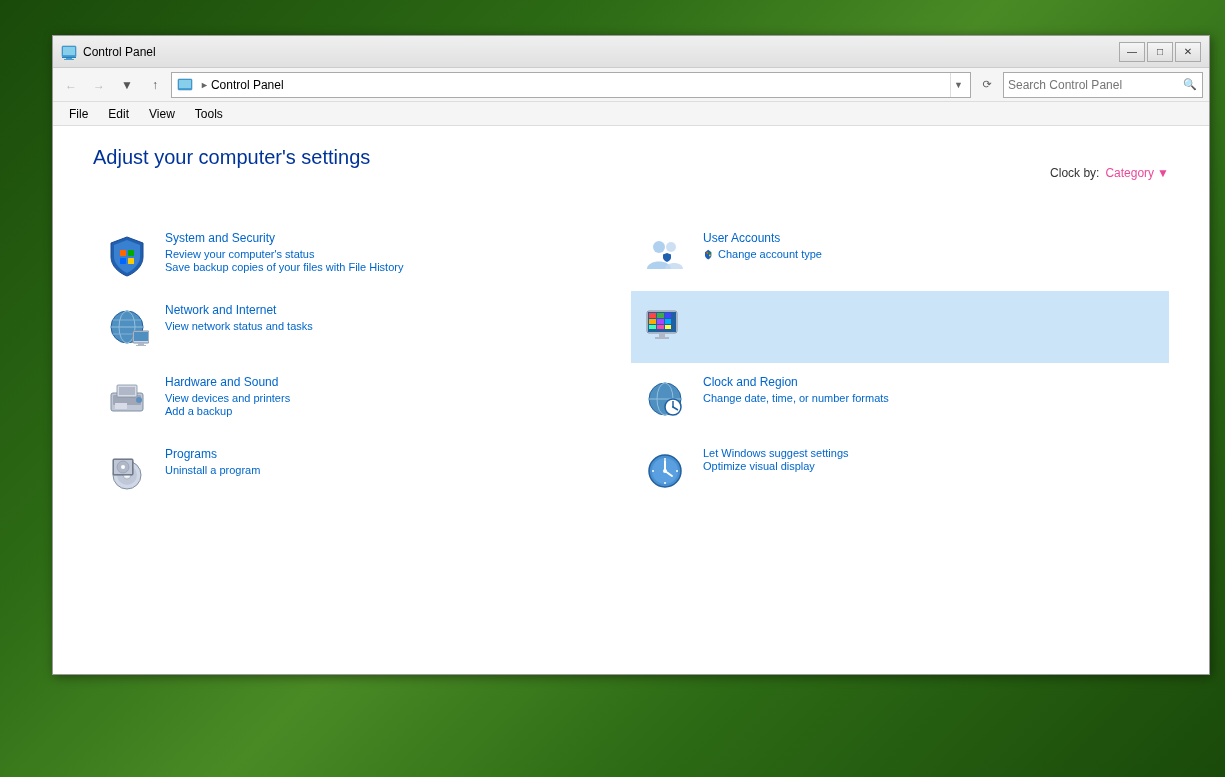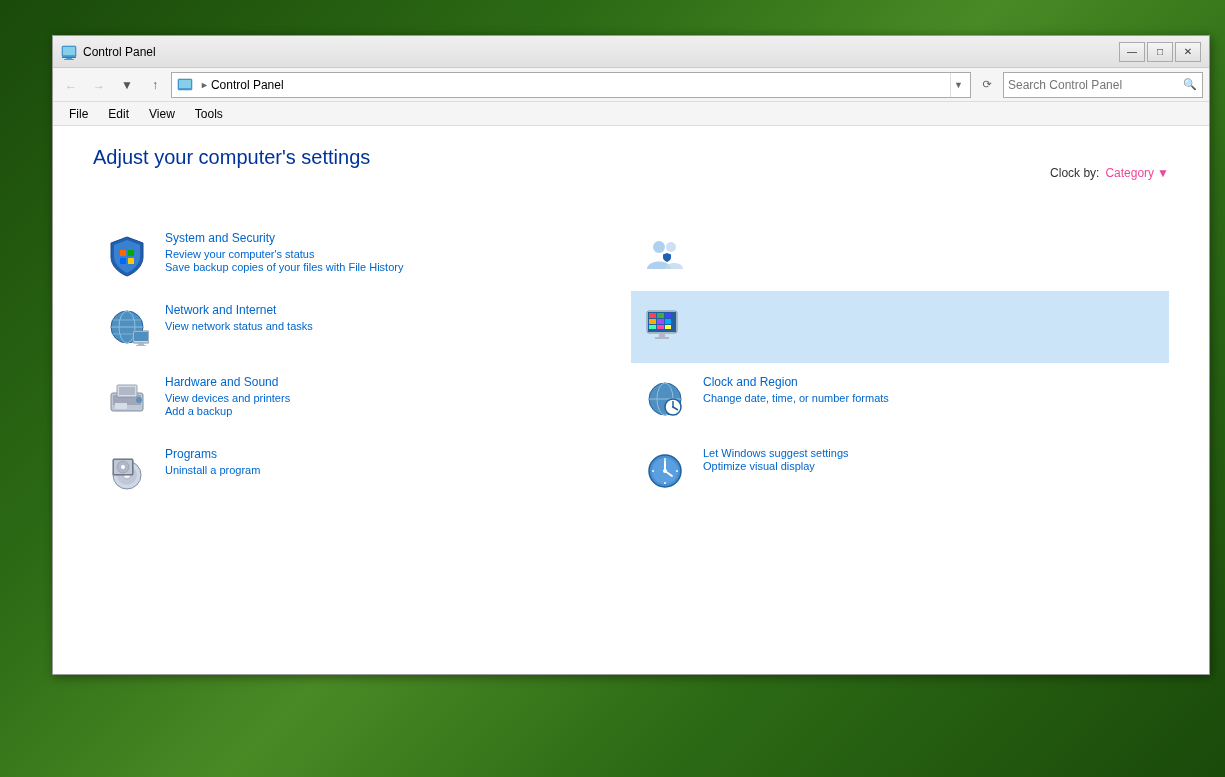--- a/index.html
+++ b/index.html
@@ -374,20 +374,31 @@
               <svg width="44" height="44" viewBox="0 0 44 44">
 
                 <circle cx="16" cy="14" r="6" fill="#b0d0f0"></circle>
                 <path d="M4 36 C4 26 28 26 28 36" fill="#b0d0f0"></path>
                 <circle cx="28" cy="14" r="5" fill="#c0d8f0" opacity="0.8"></circle>
                 <path d="M22 36 C22 28 40 28 40 36" fill="#c0d8f0" opacity="0.8"></path>
 
                 <path d="M28 30 L36 33 L36 40 C36 43 32 46 28 48 C24 46 20 43 20 40 L20 33 Z" fill="#2060b0" transform="scale(0.5) translate(20,10)"></path>
               </svg>
             </div>
+            <div class="category-text">
+              <div class="category-title">User Accounts</div>
+              <span class="category-link">
+                <svg width="12" height="12" viewBox="0 0 12 12" style="vertical-align:middle;margin-right:3px;">
+                  <path d="M6 1 L10 4 L10 8 C10 10 8 12 6 13 C4 12 2 10 2 8 L2 4 Z" fill="#2060b0" transform="scale(0.8) translate(0.5,0)"></path>
+                  <rect x="4" y="4" width="2" height="2" fill="#ff6600" rx="0.3" transform="scale(0.8) translate(0.5,0)"></rect>
+                  <rect x="7" y="4" width="2" height="2" fill="#00aa00" rx="0.3" transform="scale(0.8) translate(0.5,0)"></rect>
+                  <rect x="4" y="7" width="2" height="2" fill="#0066ff" rx="0.3" transform="scale(0.8) translate(0.5,0)"></rect>
+                  <rect x="7" y="7" width="2" height="2" fill="#ffcc00" rx="0.3" transform="scale(0.8) translate(0.5,0)"></rect>
+                </svg>Change account type</span>
+            </div>
           </div>
 
           <div class="category-item">
             <div class="category-icon">
               <svg width="44" height="44" viewBox="0 0 44 44">
 
                 <circle cx="22" cy="22" r="16" fill="#5090c0" stroke="#2060a0" stroke-width="1"></circle>
                 <ellipse cx="22" cy="22" rx="8" ry="16" fill="none" stroke="#90c0e0" stroke-width="1"></ellipse>
                 <line x1="6" y1="22" x2="38" y2="22" stroke="#90c0e0" stroke-width="1"></line>
                 <line x1="8" y1="15" x2="36" y2="15" stroke="#90c0e0" stroke-width="0.7"></line>

